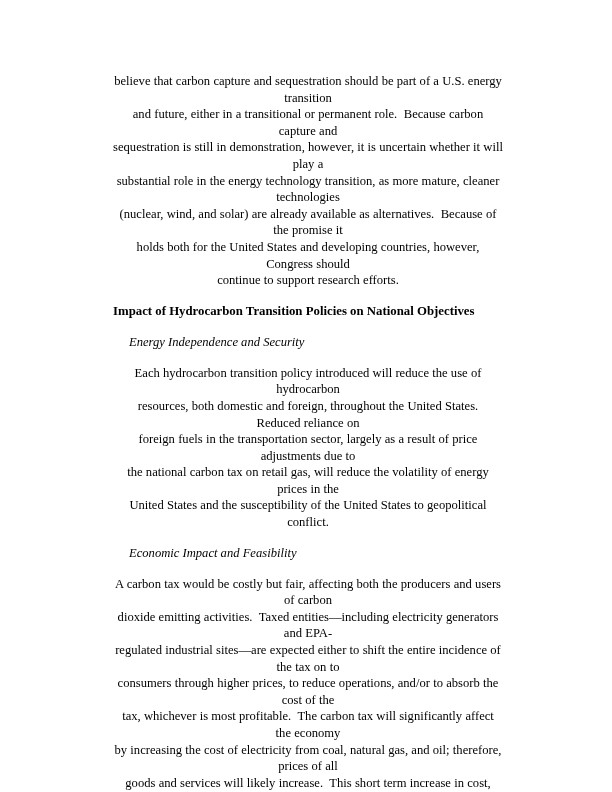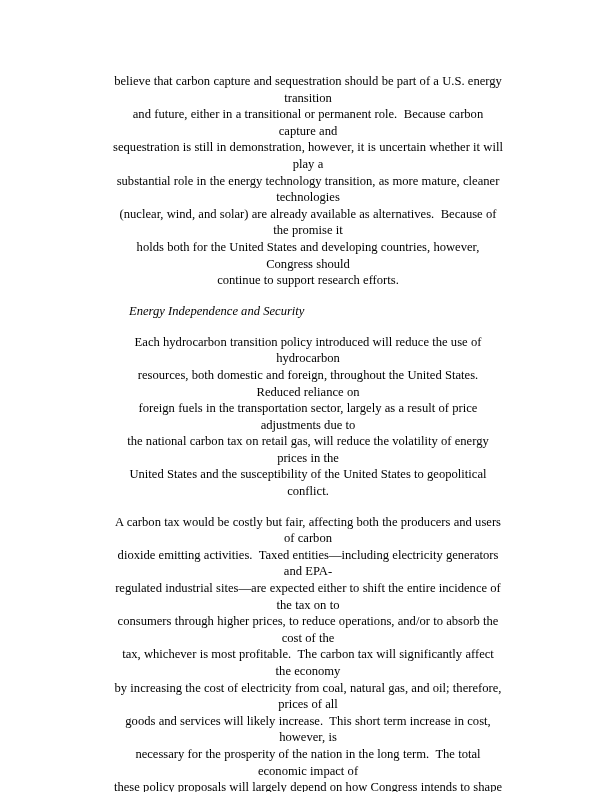--- a/index.html
+++ b/index.html
@@ -61,26 +61,28 @@
 <div class="page">
 
   <div class="content" id="content-root">
       <p class="body-text">believe that carbon capture and sequestration should be part of a U.S. energy transition
 and future, either in a transitional or permanent role.  Because carbon capture and
 sequestration is still in demonstration, however, it is uncertain whether it will play a
 substantial role in the energy technology transition, as more mature, cleaner technologies
 (nuclear, wind, and solar) are already available as alternatives.  Because of the promise it
 holds both for the United States and developing countries, however, Congress should
 continue to support research efforts.</p>
+      <h3 class="sub-heading">Impact of Hydrocarbon Transition Policies on National Objectives</h3>
       <h4 class="italic-heading">Energy Independence and Security</h4>
       <p class="body-text">Each hydrocarbon transition policy introduced will reduce the use of hydrocarbon
 resources, both domestic and foreign, throughout the United States.  Reduced reliance on
 foreign fuels in the transportation sector, largely as a result of price adjustments due to
 the national carbon tax on retail gas, will reduce the volatility of energy prices in the
 United States and the susceptibility of the United States to geopolitical conflict.</p>
+      <h4 class="italic-heading">Economic Impact and Feasibility</h4>
       <p class="body-text">A carbon tax would be costly but fair, affecting both the producers and users of carbon
 dioxide emitting activities.  Taxed entities—including electricity generators and EPA-
 regulated industrial sites—are expected either to shift the entire incidence of the tax on to
 consumers through higher prices, to reduce operations, and/or to absorb the cost of the
 tax, whichever is most profitable.  The carbon tax will significantly affect the economy
 by increasing the cost of electricity from coal, natural gas, and oil; therefore, prices of all
 goods and services will likely increase.  This short term increase in cost, however, is
 necessary for the prosperity of the nation in the long term.  The total economic impact of
 these policy proposals will largely depend on how Congress intends to shape exemptions,
 rebates to working-class Americans; and how consumers adjust their use of energy in

